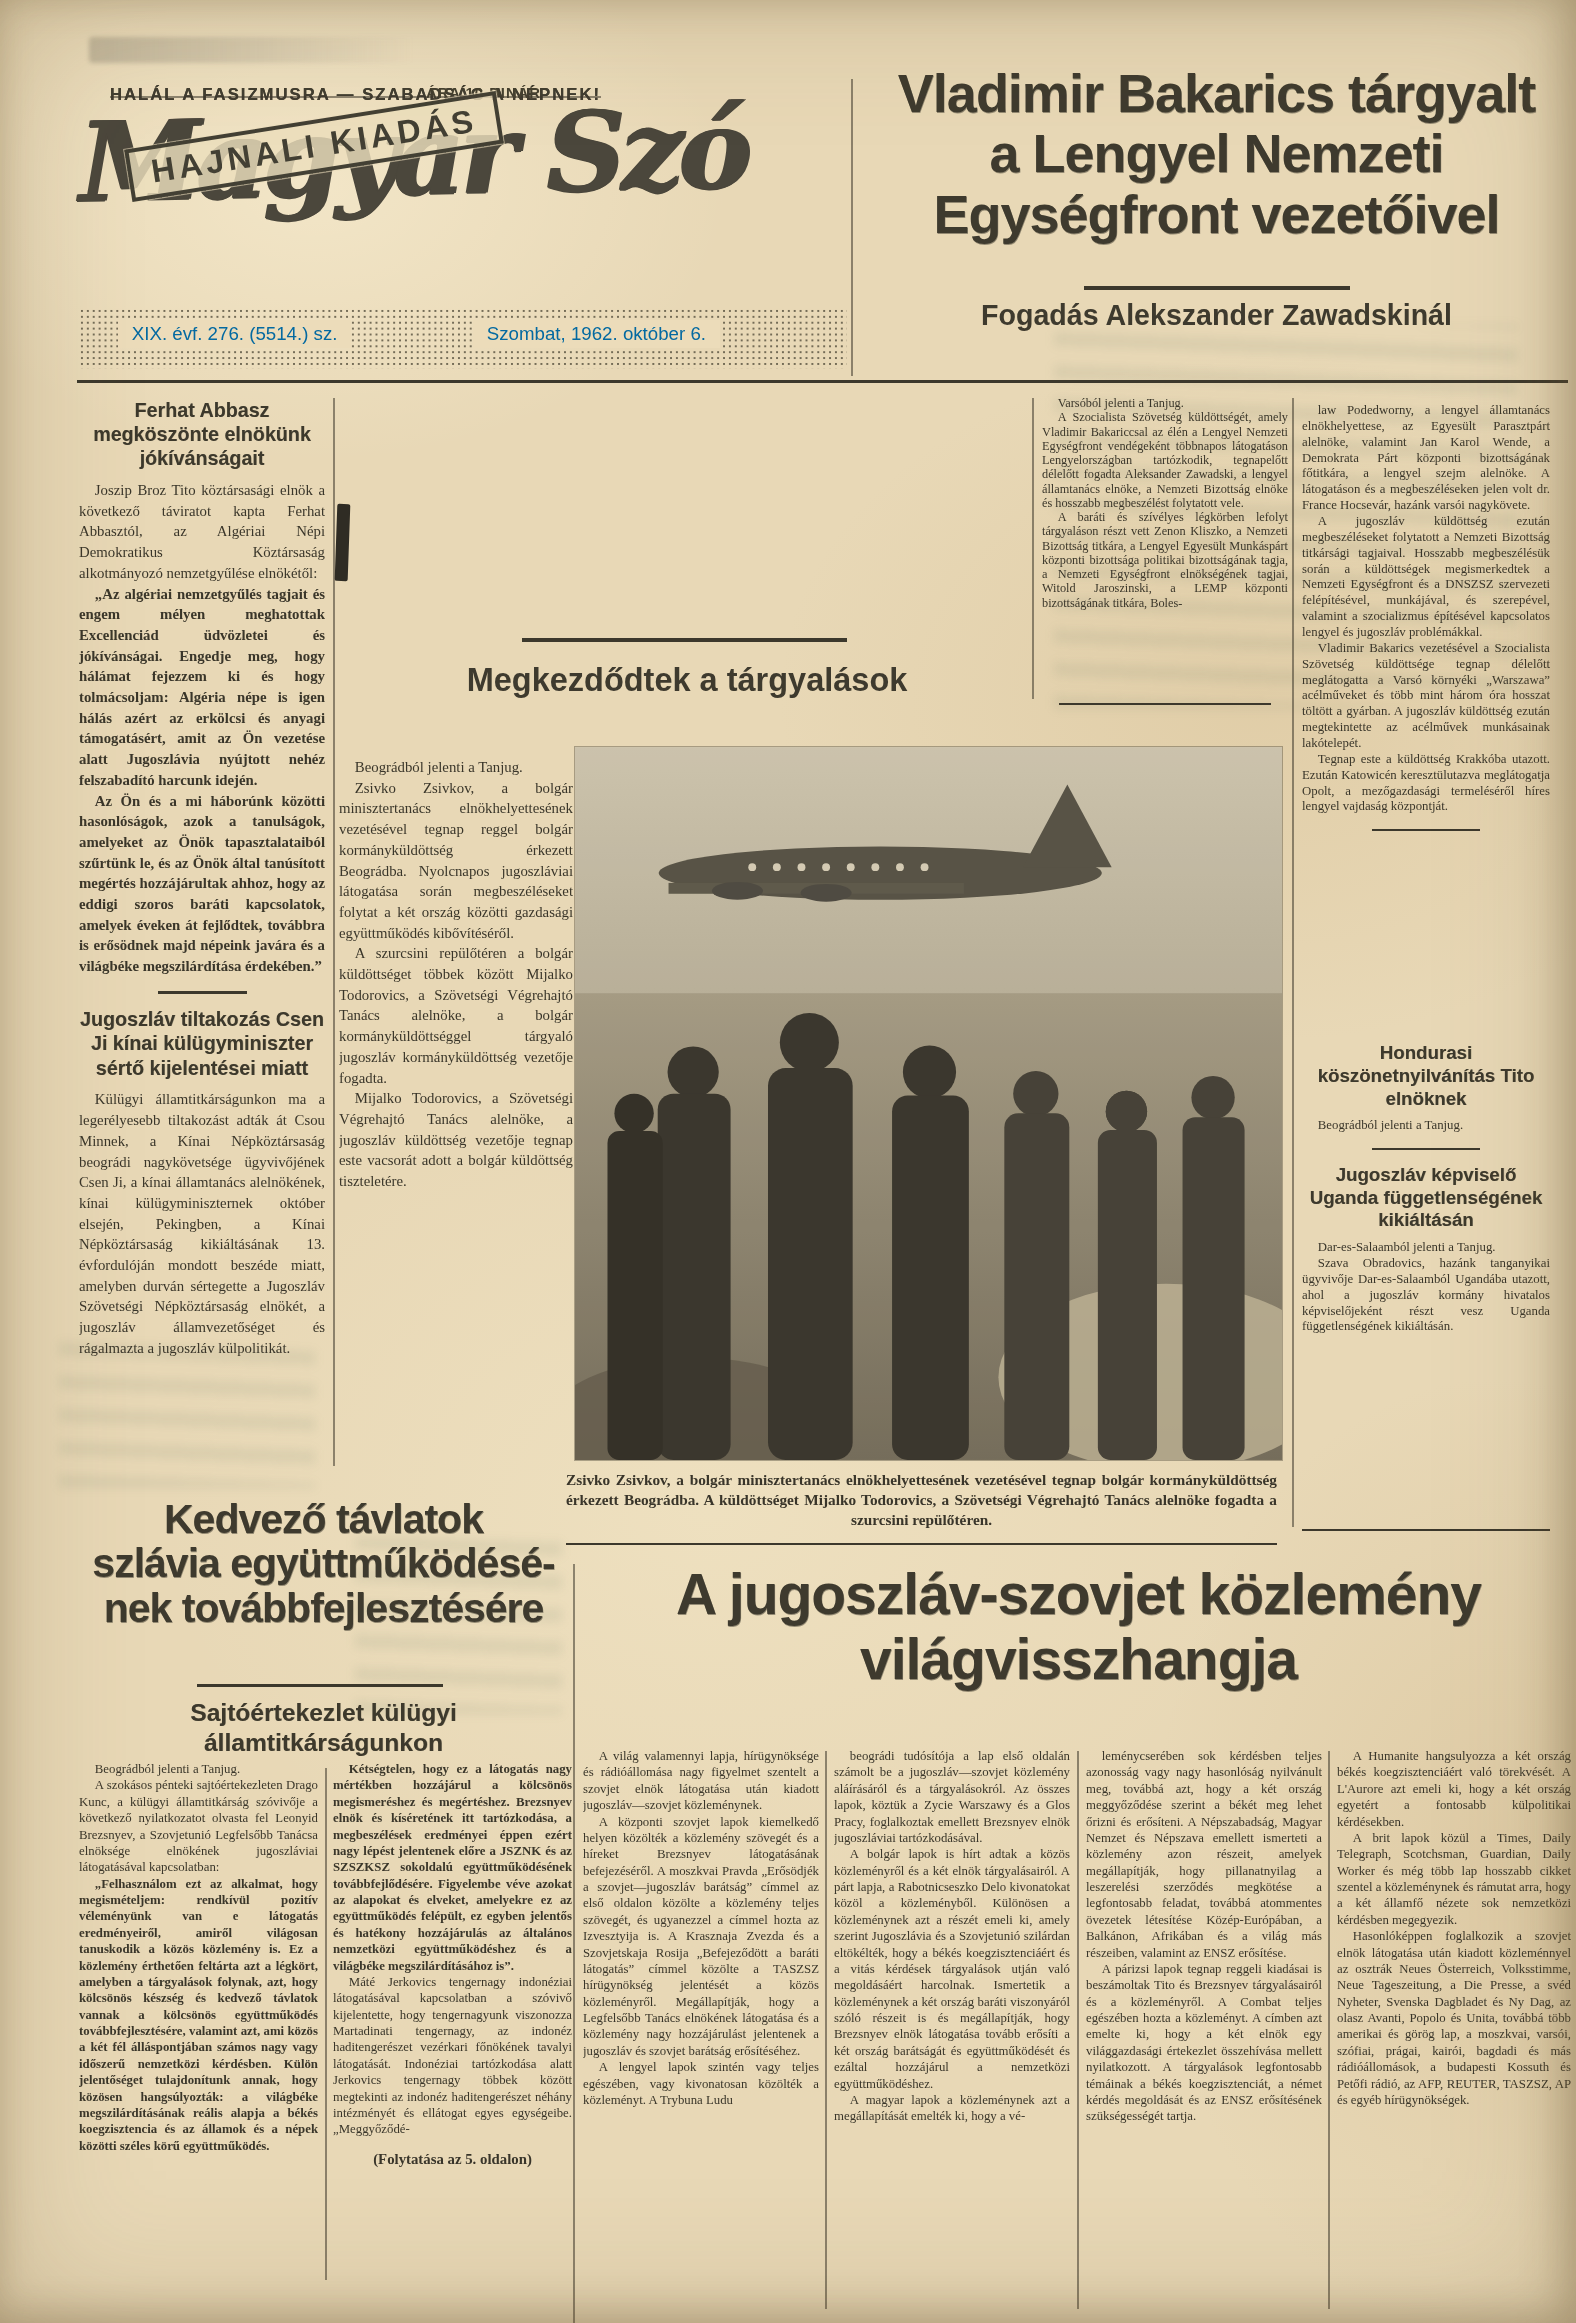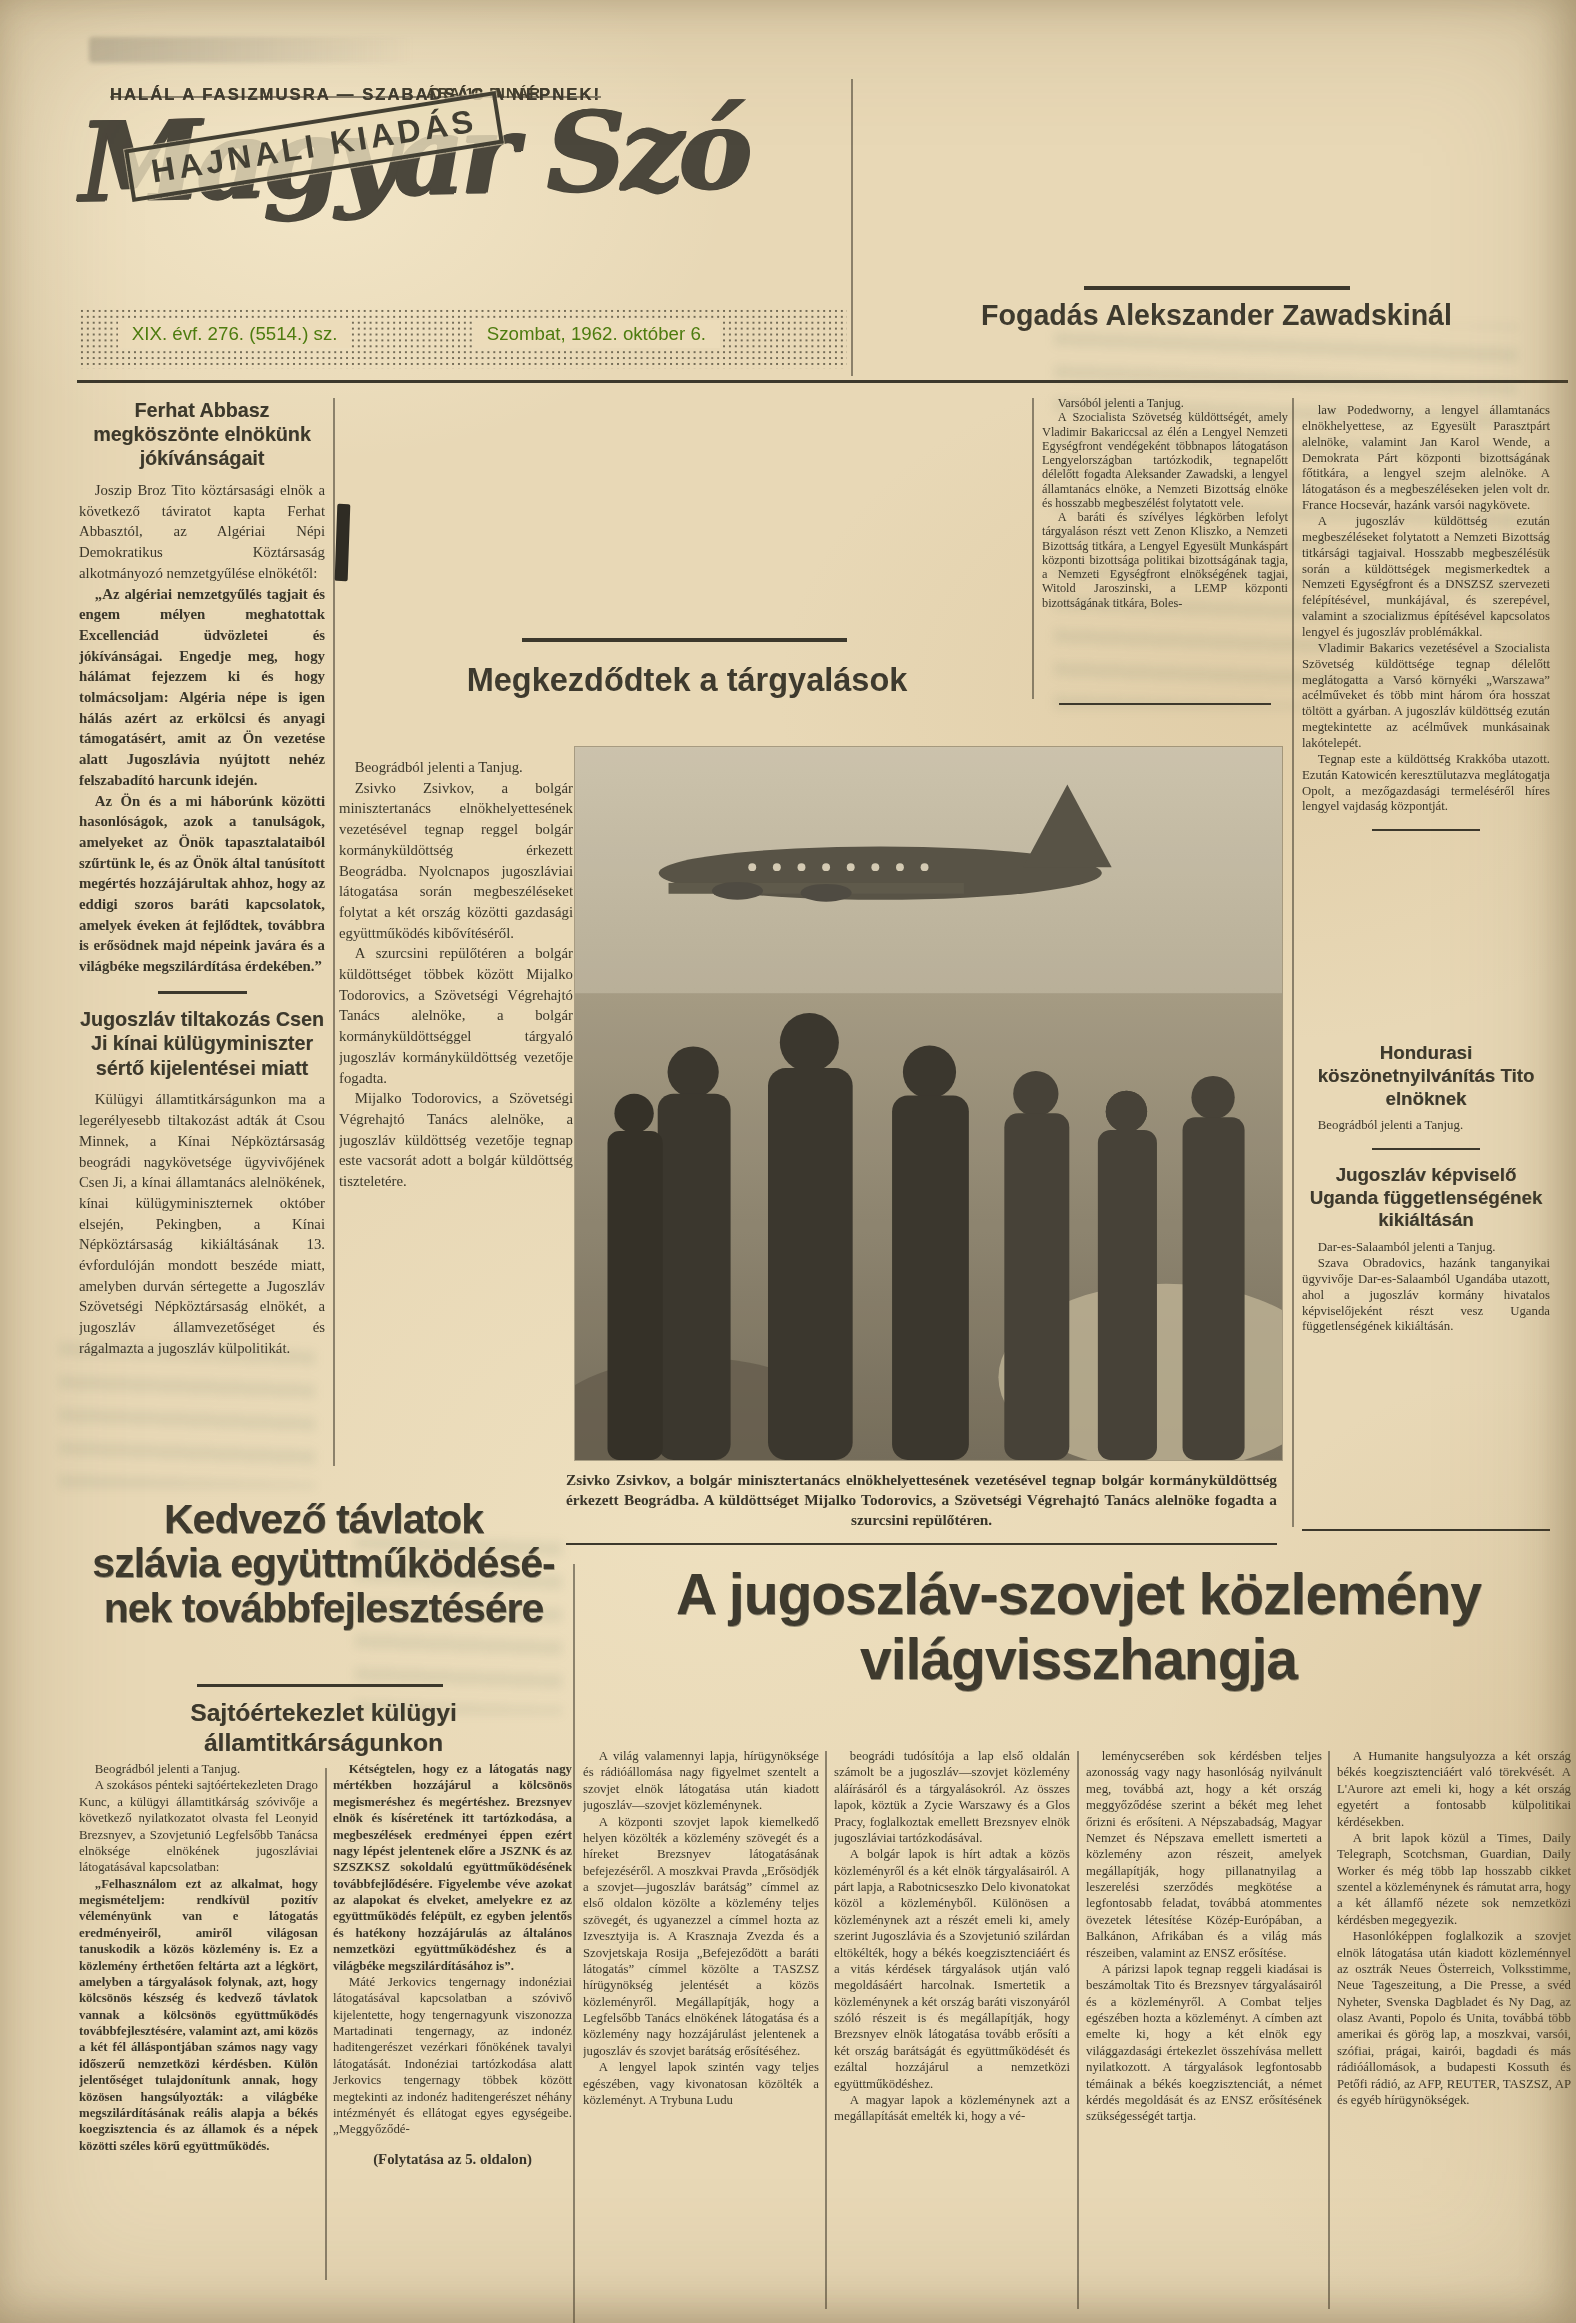--- a/index.html
+++ b/index.html
@@ -19,21 +19,21 @@
   .smudge{background:linear-gradient(90deg, rgba(120,115,100,.35), rgba(140,135,120,.18) 60%, transparent);filter:blur(2px);border-radius:3.9px;}
   .ghost{background:repeating-linear-gradient(2deg, rgba(96,118,92,.10) 0 13.8px, rgba(96,118,92,0) 13.8px 33px);filter:blur(4.9px);}
   .slogan{font-family:"Liberation Sans", sans-serif;font-weight:bold;font-size:16.7px;letter-spacing:2px;color:#413d30;text-shadow:0 0 0.5px #413d30;}
   .slogan .strike{position:absolute;left:0;right:0;top:54%;height:2px;background:rgba(60,56,44,.55);}
   .price{font-family:"Liberation Sans", sans-serif;font-weight:bold;font-size:14.8px;letter-spacing:1px;color:#45402f;}
   .logo{font-family:"DejaVu Serif", serif;font-style:italic;font-weight:bold;font-size:110px;letter-spacing:-4.9px;color:#4b473c;white-space:nowrap;transform:rotate(-1.2deg);
     text-shadow:2px 0 0 #4b473c, -1px 0 0 #4b473c, 0 1px 0 #4b473c;}
   .stamp{font-family:"Liberation Sans", sans-serif;font-weight:bold;font-size:32.5px;letter-spacing:3.9px;color:#434034;
     border:4.9px solid #434034;padding:3.9px 19.7px;background:rgba(236,222,188,.82);transform:rotate(-9deg);box-shadow:0 0 0 1px rgba(236,222,188,.6);}
   .band{background-image:radial-gradient(rgba(86,80,62,.8) 1.1px, transparent 1.4px);background-size:5.9px 5.9px;border-radius:2px;}
-  .band-label{position:absolute;top:11.8px;background:#ecdcba;padding:3px 13.8px;font-family:"Liberation Sans", sans-serif;font-size:18.7px;color:#4d7c0f;white-space:nowrap;}
+  .band-label{position:absolute;top:11.8px;background:#ecdcba;padding:3px 13.8px;font-family:"Liberation Sans", sans-serif;font-size:18.7px;color:#0369a1;white-space:nowrap;}
   .rule-h{background:#3c382c;}
   .rule-v{background:rgba(62,57,44,.55);width:2px;}
   .headline{font-family:"Liberation Sans", sans-serif;font-weight:bold;color:#3e3a2e;text-align:center;letter-spacing:-1px;text-shadow:0.5px 0.5px 0 rgba(62,58,46,.5);}
   .lead-head{font-size:54px;line-height:1.12;}
   .lead-sub{font-family:Liberation Sans, sans-serif;font-weight:bold;font-size:28.6px;color:#3e3a2e;text-align:center;letter-spacing:0;}
   .bolgar-head{font-size:62px;line-height:1.1;}
   .bolgar-sub{font-family:"Liberation Sans", sans-serif;font-weight:bold;font-size:32.5px;text-align:center;color:#3e3a2e;}
   .kedvezo-head{font-size:41px;line-height:1.08;}
   .vilag-head{font-size:57px;line-height:1.14;}
   .art-title{font-family:"Liberation Sans", sans-serif;font-weight:bold;text-align:center;color:#3d392c;line-height:1.22;text-shadow:0.4px 0.4px 0 rgba(61,57,44,.4);}
@@ -70,20 +70,25 @@
   <div class="abs logo" style="left:79px;top:91px;">Magyar Szó</div>
   <div class="abs stamp" style="left:126px;top:120px;">HAJNALI KIADÁS</div>
 
   <div class="abs band" style="left:79px;top:308px;width:768px;height:61px;">
     <span class="band-label" style="left:39px;">XIX. évf. 276. (5514.) sz.</span>
     <span class="band-label" style="left:394px;">Szombat, 1962. október 6.</span>
   </div>
 
   <div class="abs rule-v" style="left:851px;top:79px;height:297px;"></div>
 
+  <div class="abs headline lead-head" style="left:865px;top:63px;width:703px;">
+    <div>Vladimir Bakarics tárgyalt</div>
+    <div>a Lengyel Nemzeti</div>
+    <div>Egységfront vezetőivel</div>
+  </div>
   <div class="abs rule-h" style="left:1084px;top:286px;width:266px;height:3.9px;"></div>
   <div class="abs lead-sub" style="left:865px;top:299px;width:703px;">Fogadás Alekszander Zawadskinál</div>
 
   <div class="abs rule-h" style="left:77px;top:380px;width:1491px;height:3px;"></div>
 
   <div class="abs cols f15" style="left:79px;top:398px;width:246px;height:1070px;">
     <h3 class="art-title t20">Ferhat Abbasz megköszönte elnökünk jókívánságait</h3>
     <p>Joszip Broz Tito köztársasági elnök a következő táviratot kapta Ferhat Abbasztól, az Algériai Népi Demokratikus Köztársaság alkotmányozó nemzetgyűlése elnökétől:</p>
     <p class="boldp">„Az algériai nemzetgyűlés tagjait és engem mélyen meghatottak Excellenciád üdvözletei és jókívánságai. Engedje meg, hogy hálámat fejezzem ki és hogy tolmácsoljam: Algéria népe is igen hálás azért az erkölcsi és anyagi támogatásért, amit az Ön vezetése alatt Jugoszlávia nyújtott nehéz felszabadító harcunk idején.</p>
     <p class="boldp">Az Ön és a mi háborúnk közötti hasonlóságok, azok a tanulságok, amelyeket az Önök tapasztalataiból szűrtünk le, és az Önök által tanúsított megértés hozzájárultak ahhoz, hogy az eddigi szoros baráti kapcsolatok, amelyek éveken át fejlődtek, továbbra is erősödnek majd népeink javára és a világbéke megszilárdítása érdekében.”</p>

